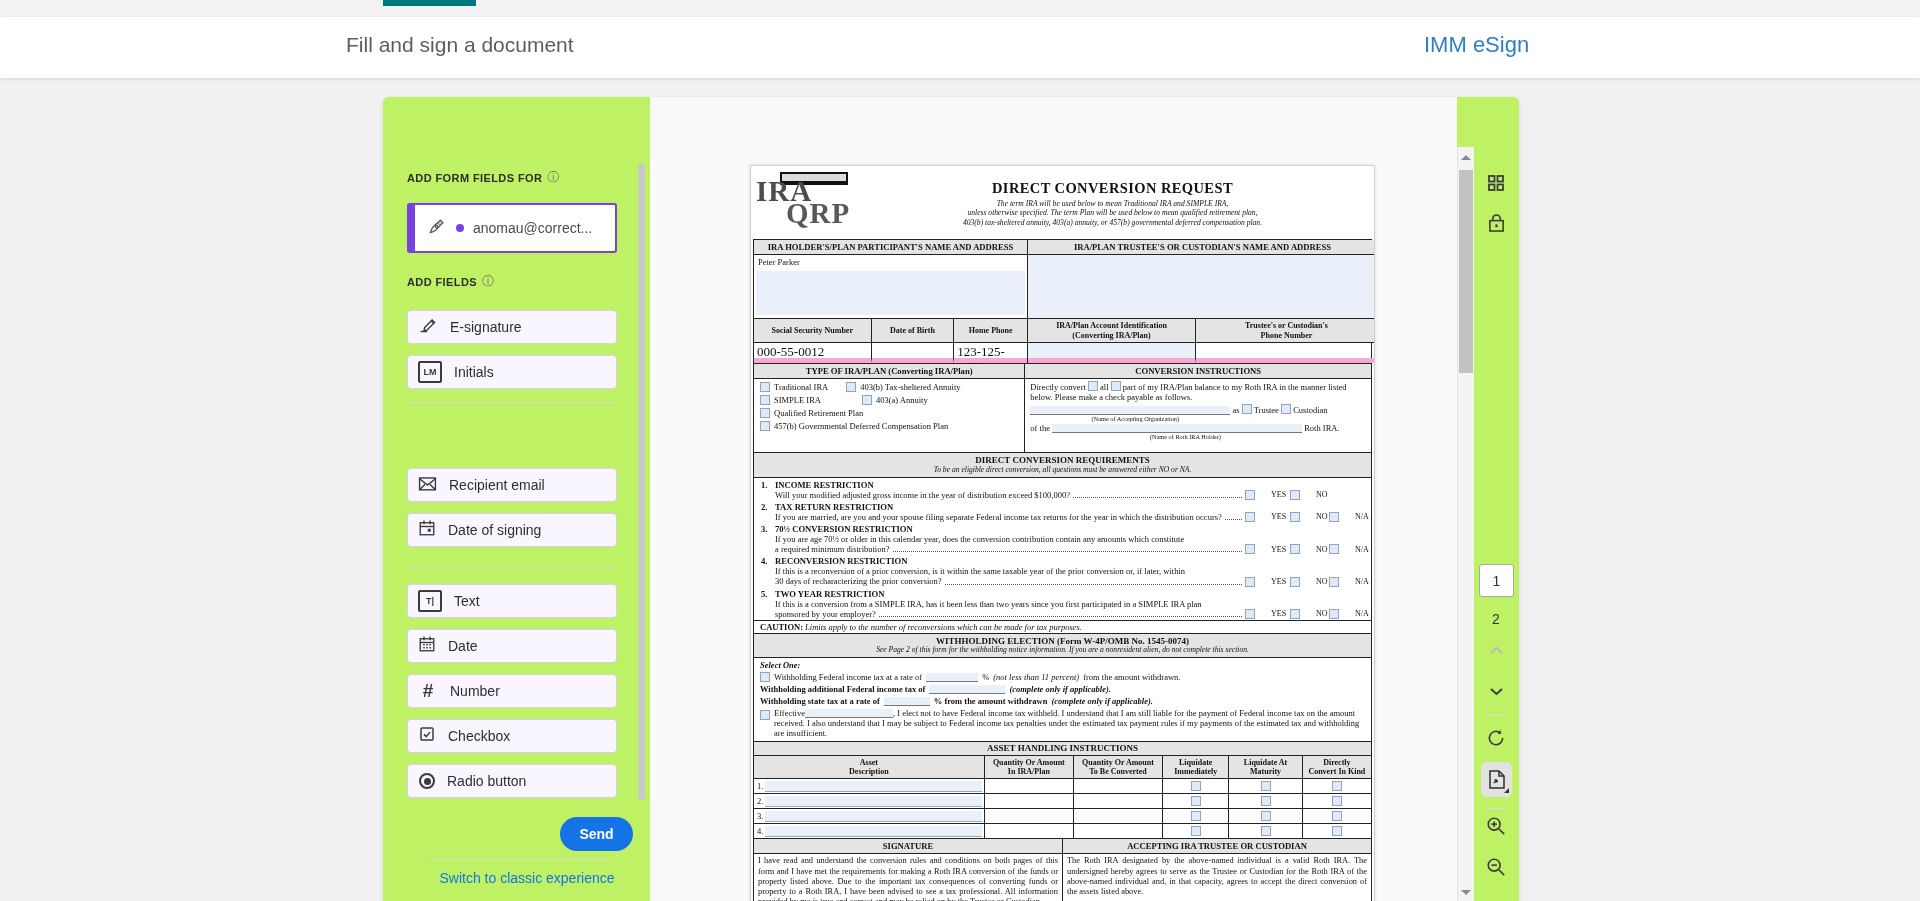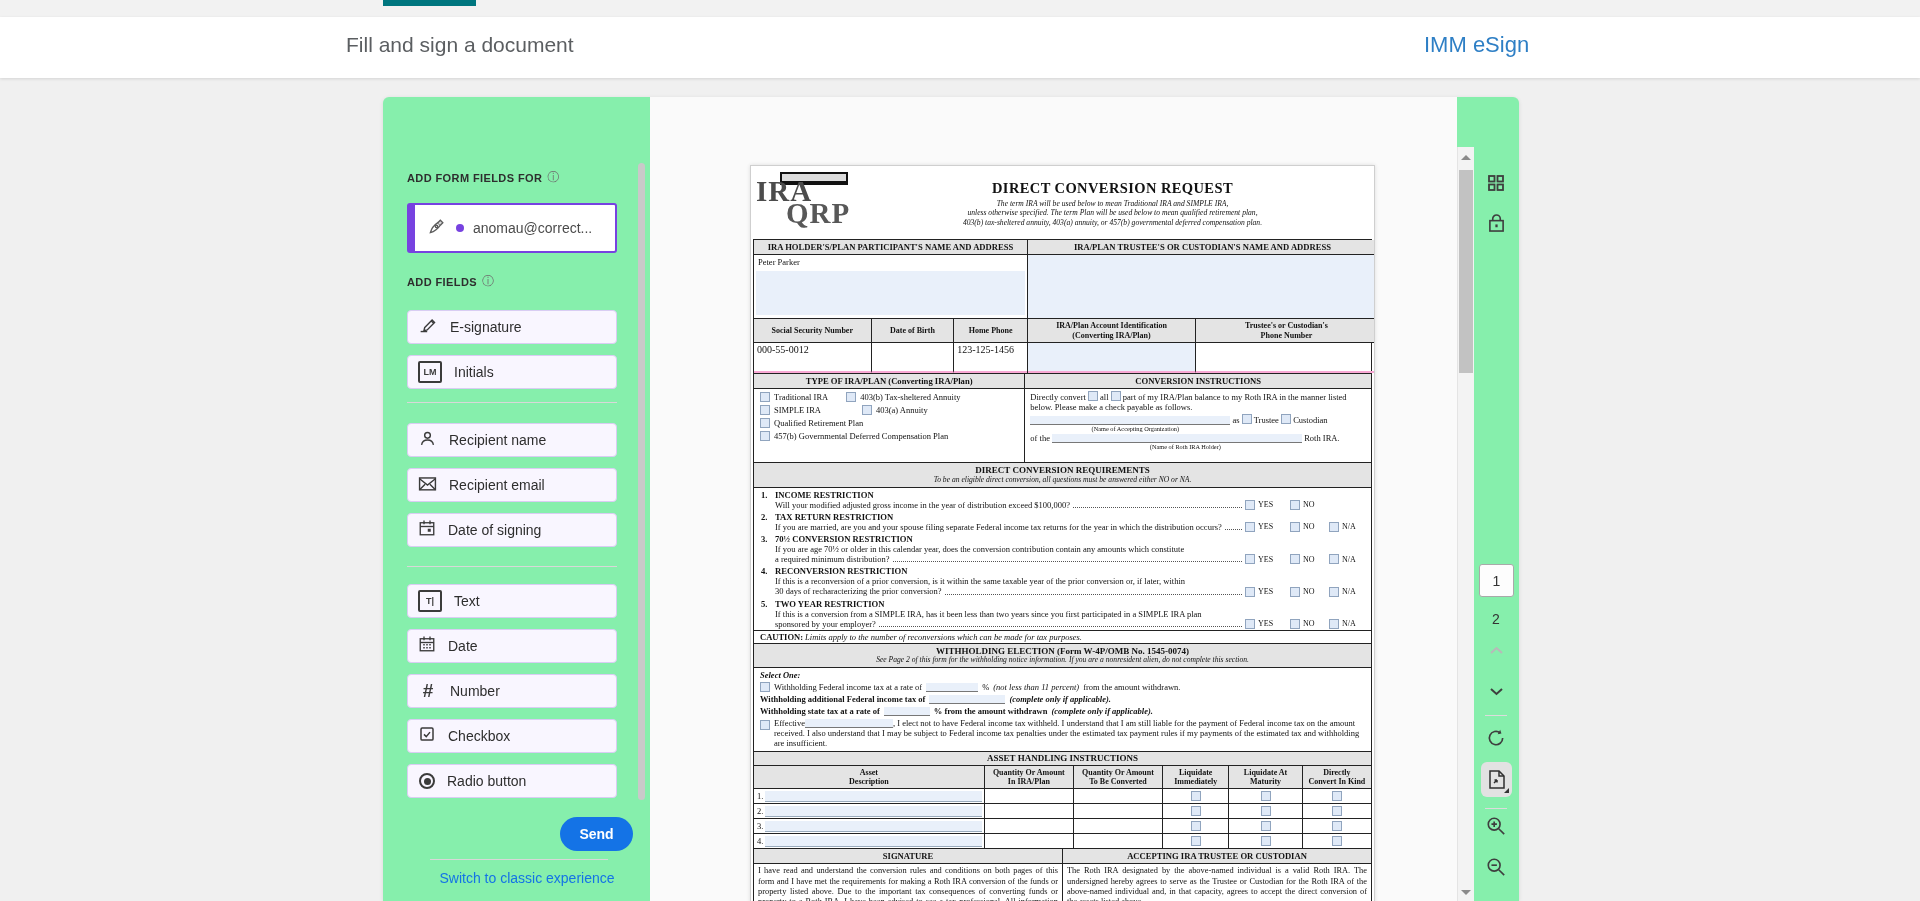--- a/index.html
+++ b/index.html
@@ -5,21 +5,21 @@
   html,body{margin:0;padding:0;width:1920px;height:901px;overflow:hidden;background:#f0f0f0;
     font-family:"Liberation Sans",sans-serif;-webkit-font-smoothing:antialiased;}
   
   #top-strip{position:absolute;left:0;top:0;width:1920px;height:17px;background:#f2f2f2;}
   #teal-tab{position:absolute;left:383px;top:0;width:93px;height:6px;background:#00767f;}
   #app-header{position:absolute;left:0;top:17px;width:1920px;height:61px;background:#fff;
     box-shadow:0 1px 3px rgba(0,0,0,.12);z-index:5;}
   #page-title{position:absolute;left:346px;top:16px;font-size:21px;color:#5b5e61;}
   #brand{position:absolute;left:1424px;top:15px;font-size:22px;color:#2e7fc5;}
   
-  #card{position:absolute;left:383px;top:97px;width:1136px;height:804px;background:#86efac;
+  #card{position:absolute;left:383px;top:97px;width:1136px;height:804px;background:#bef264;
     border-radius:6px 6px 0 0;box-shadow:0 1px 4px rgba(0,0,0,.10);}
   
   .sb{position:absolute;left:24px;width:212px;}
   .sb-label{font-size:11px;font-weight:bold;color:#2e2e2e;letter-spacing:.4px;display:flex;align-items:center;gap:5px;}
   .info-i{font-size:12px;color:#6e6e6e;font-weight:normal;}
   #recipient-box{position:absolute;left:24px;top:106px;width:210px;height:50px;background:#fff;
     border:2px solid #7742e0;border-left:8px solid #7742e0;border-radius:3px;box-sizing:border-box;
     display:flex;align-items:center;gap:9px;padding-left:12px;cursor:pointer;}
   #recipient-box .dot{width:8px;height:8px;border-radius:50%;background:#7742e0;}
   #recipient-box .email{font-size:14px;color:#4b4b4b;}
@@ -65,37 +65,37 @@
   .form{margin:5px 2px 0 2px;border:1px solid #222;}
   .ghead{background:#e4e4e4;border-bottom:1px solid #222;text-align:center;font-weight:bold;font-size:9px;padding:2px 0;}
   .ghead .sub{font-weight:normal;font-style:italic;font-size:7.6px;}
   .row{display:flex;}
   .bluefield{background:#e9f0fa;}
   .dcb{display:inline-block;width:8px;height:8px;background:#dfe9f7;border:1px solid #90a4be;vertical-align:-1px;flex:0 0 auto;}
   .blank{display:inline-block;border-bottom:1px solid #777;background:#e9f0fa;height:8px;vertical-align:-2px;}
   .cap{font-size:6.3px;text-align:center;}
   .leader{flex:1;border-bottom:1px dotted #555;margin:0 3px 2px 3px;min-width:8px;}
   .opts{display:flex;flex:0 0 auto;width:116px;padding-right:10px;justify-content:space-between;}
-  .opt{display:flex;align-items:center;gap:3px;font-size:8px;}
+  .opt{display:flex;align-items:center;gap:16px;font-size:8px;}
   .w-yes{width:38px;}.w-no{width:32px;}.w-na{width:32px;}
   
   #doc-head{position:relative;height:68px;}
   #logo{position:absolute;left:5px;top:6px;width:96px;height:60px;}
   #logo .banner{position:absolute;left:24px;top:0;width:68px;height:13px;border:2px solid #111;border-bottom:4px solid #111;background:#dcdcdc;box-sizing:border-box;}
   #logo .l1{position:absolute;left:0;top:2px;font-size:29px;font-weight:bold;color:#4c4c4c;letter-spacing:1px;}
   #logo .l2{position:absolute;left:30px;top:24px;font-size:29px;font-weight:bold;color:#585858;letter-spacing:1px;}
   #doc-title{position:absolute;left:110px;right:10px;top:14px;text-align:center;font-size:14.5px;font-weight:bold;letter-spacing:.4px;}
   #doc-sub{position:absolute;left:110px;right:10px;top:33px;text-align:center;font-style:italic;font-size:7.6px;line-height:1.25;}
   
   .hcell{box-sizing:border-box;}
   .th{background:#e4e4e4;font-weight:bold;text-align:center;border-bottom:1px solid #222;padding:2px 1px;font-size:8.6px;}
   .vline{border-right:1px solid #222;}
   .subth{background:#e4e4e4;font-weight:bold;text-align:center;border-bottom:1px solid #222;font-size:8px;
     display:flex;flex-direction:column;justify-content:center;padding:2px 0;box-sizing:border-box;}
-  .valcell{height:30px;box-sizing:border-box;padding:1px 3px;border-bottom:2px solid #f9a8d4;font-size:10px;}
+  .valcell{height:20px;box-sizing:border-box;padding:1px 3px;border-bottom:5px solid #f9a8d4;font-size:13px;}
   
   .cbrow{display:flex;align-items:center;gap:4px;margin:3px 0 0 6px;}
   .cbcol2{margin-left:14px;}
   
   .req-item{margin:2px 0 1px 0;}
   .req-title{font-weight:bold;margin-left:7px;font-size:8.6px;}
   .req-title .req-num{display:inline-block;width:14px;}
   .req-text-ind{margin-left:21px;}
   .req-line{display:flex;align-items:flex-end;margin-left:21px;}
   
@@ -161,29 +161,20 @@
     </span>
     <span class="flabel">E-signature</span>
   </div>
   <div class="fbtn" style="top:258px;">
     <span class="icon-box">LM</span>
     <span class="flabel">Initials</span>
   </div>
 
   <div class="sb-divider" style="top:305px;"></div>
 
-  <div class="fbtn" style="top:326px;">
-    <span>
-      <svg width="19" height="19" viewBox="0 0 24 24" fill="none" stroke="#3b3b3b" stroke-width="1.8">
-        <circle cx="12" cy="8" r="3.6"></circle>
-          <path d="M4.5 20c.8-4 3.8-6 7.5-6s6.7 2 7.5 6"></path>
-      </svg>
-    </span>
-    <span class="flabel">Recipient name</span>
-  </div>
   <div class="fbtn" style="top:416px;">
     <span>
       <svg width="18" height="18" viewBox="0 0 24 24" fill="none" stroke="#3b3b3b" stroke-width="1.8">
         <rect x="3" y="5" width="18" height="16"></rect>
           <path d="M3 10h18"></path>
           <path d="M8 2v5M16 2v5"></path>
         <rect x="13" y="13" width="4" height="4" fill="#3b3b3b" stroke="none"></rect>
       </svg>
     </span>
     <span class="flabel">Date of signing</span>

